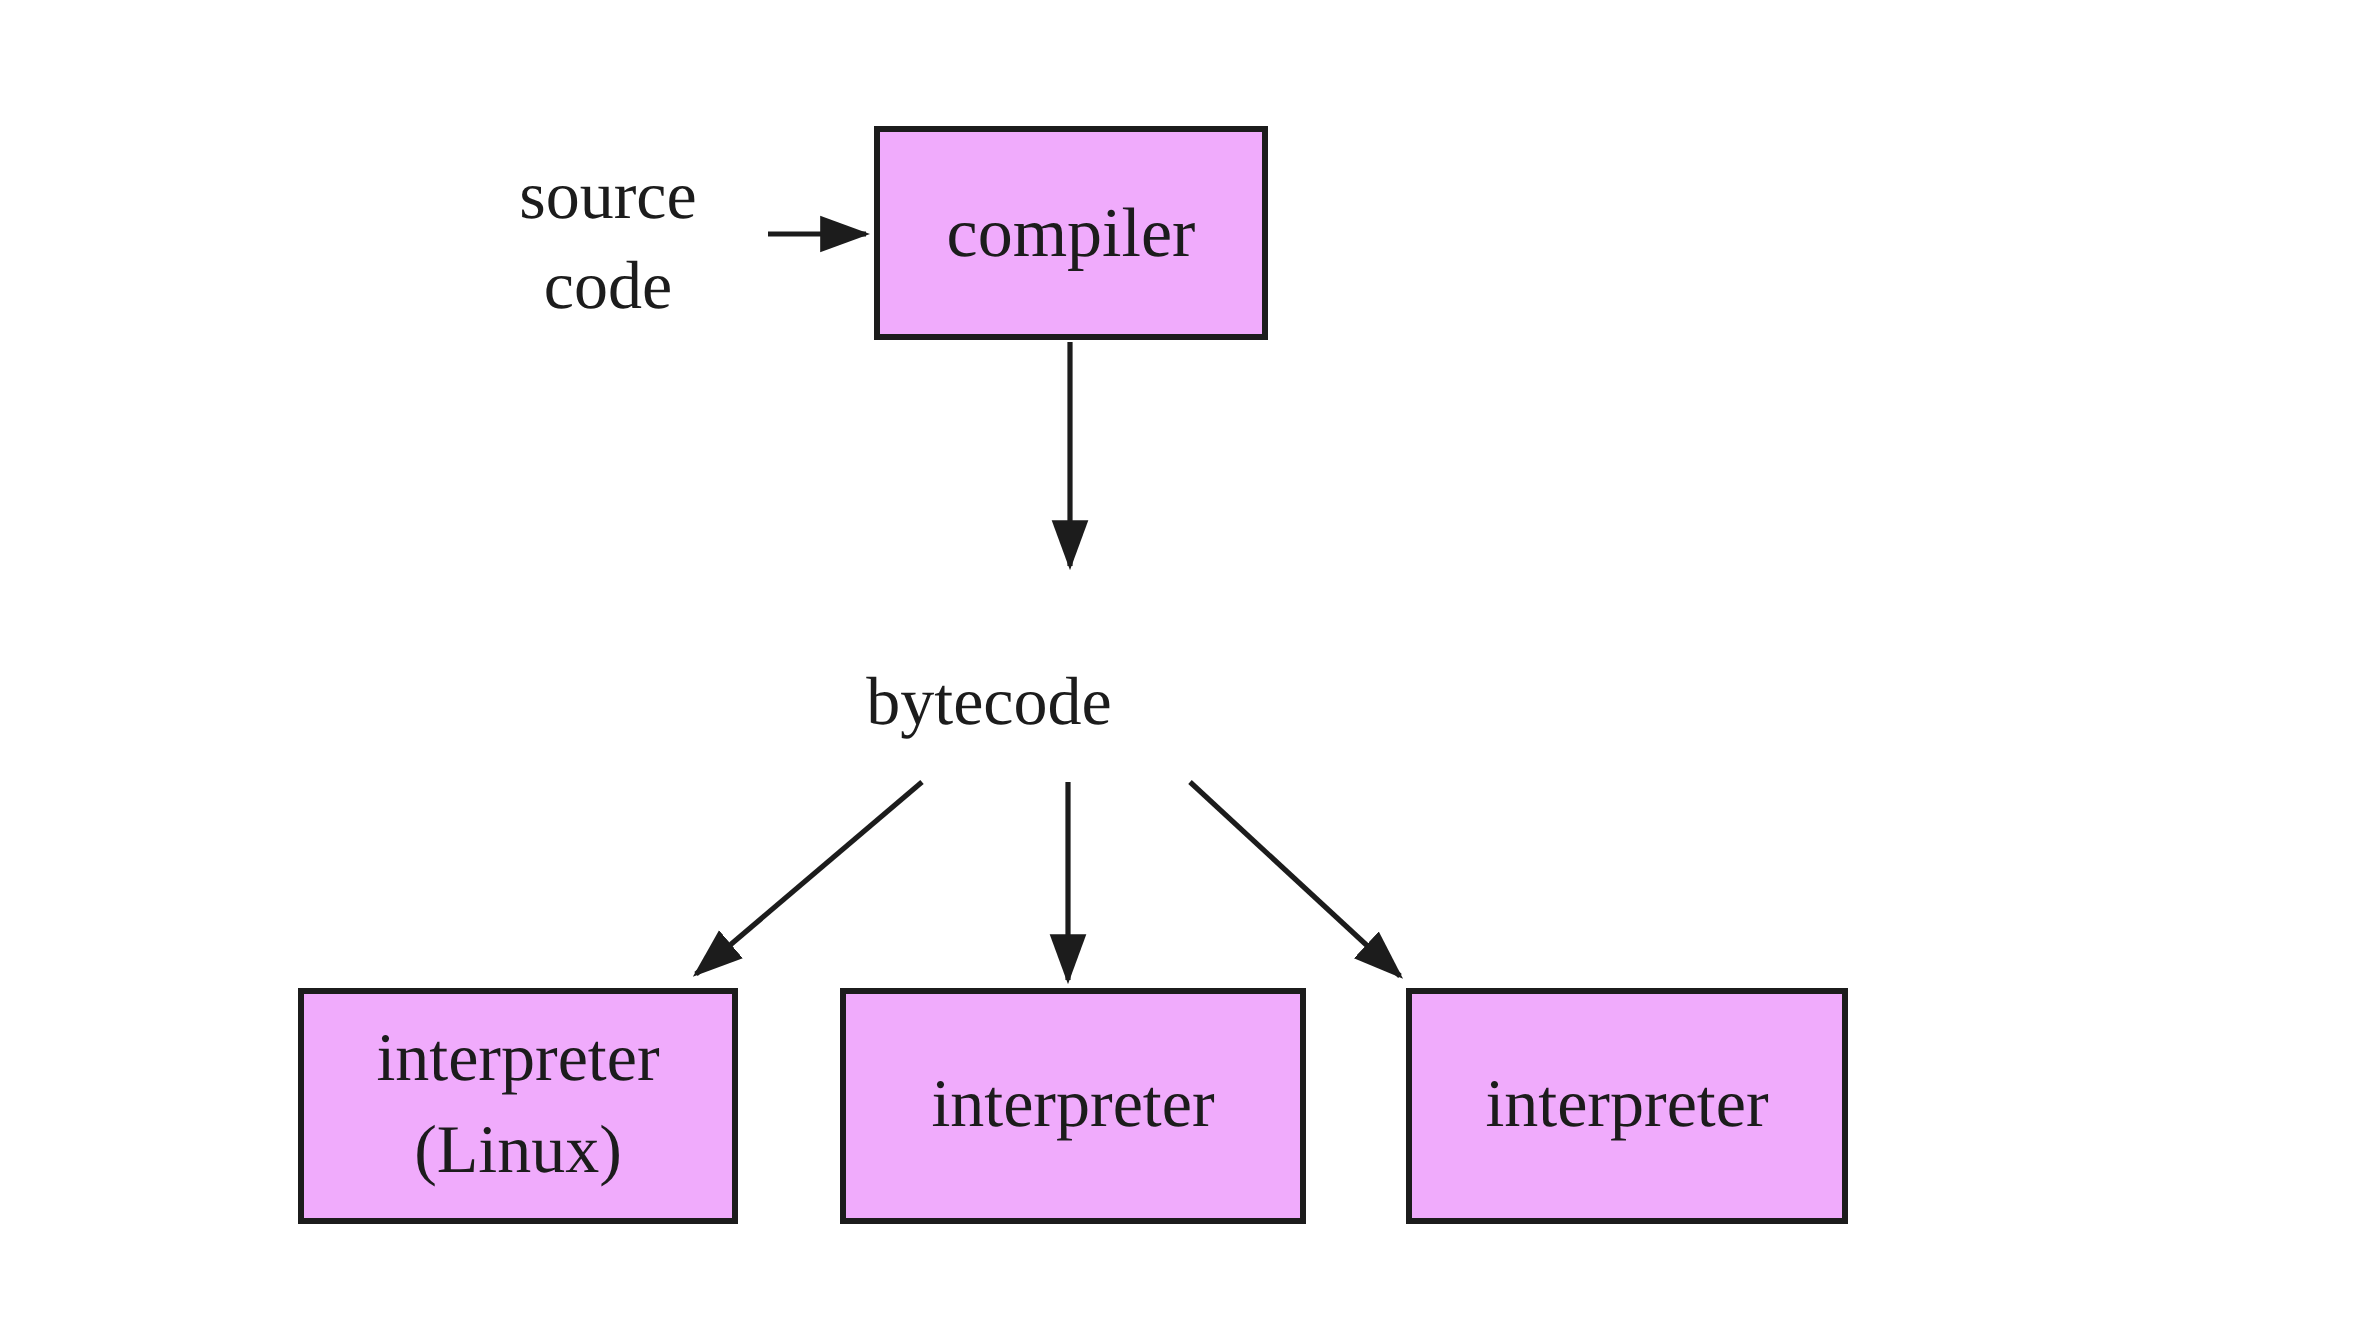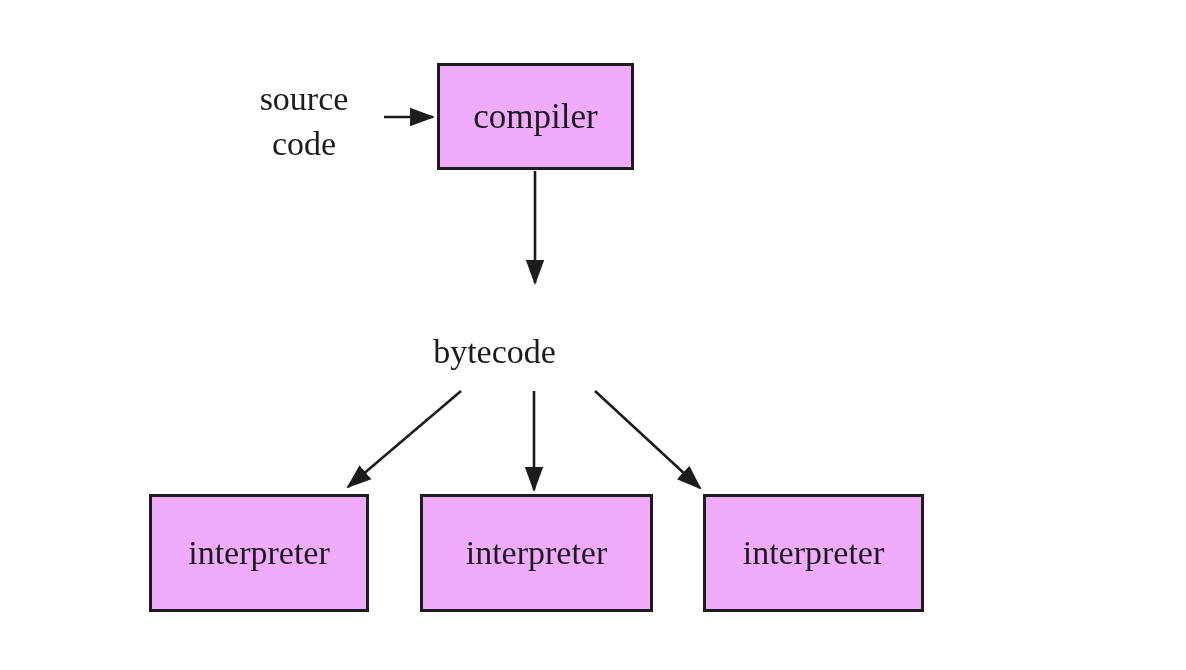--- a/index.html
+++ b/index.html
@@ -91,20 +91,21 @@
 code</div>
 
   <div class="node-box box-compiler">
     <span>compiler</span>
   </div>
 
   <div class="free-label label-bytecode">bytecode</div>
 
   <div class="node-box box-interp box-linux">
     <span>interpreter</span>
+    <span>(Linux)</span>
   </div>
 
   <div class="node-box box-interp box-windows">
     <span>interpreter</span>
   </div>
 
   <div class="node-box box-interp box-macos">
     <span>interpreter</span>
   </div>
 

